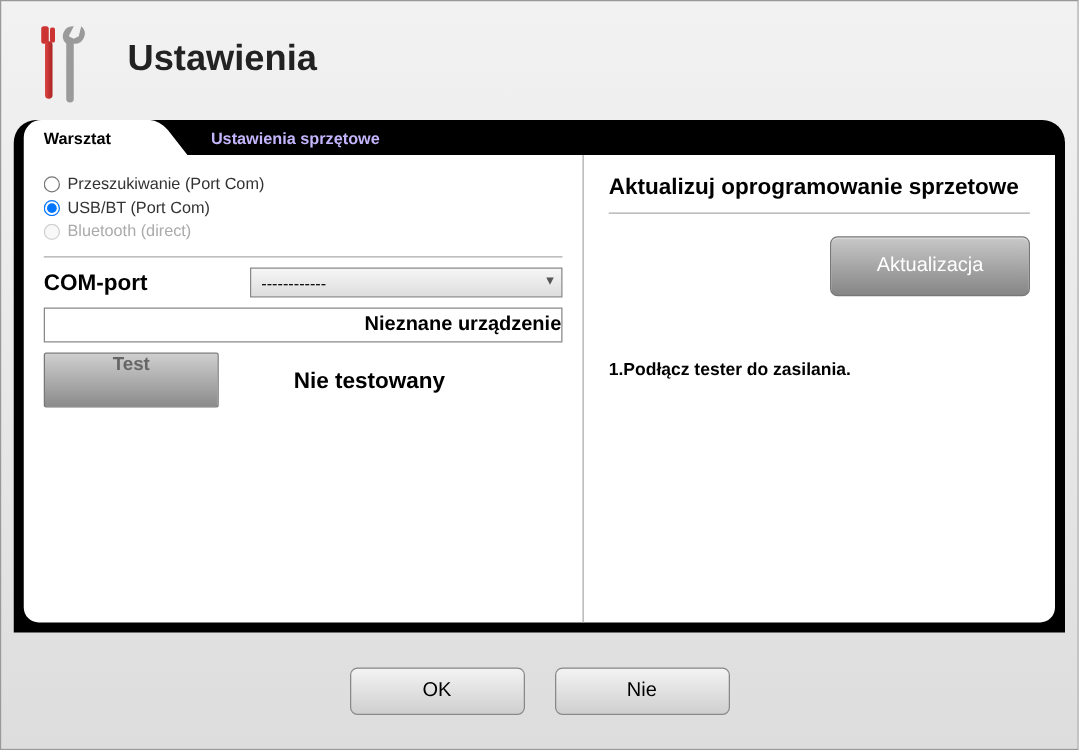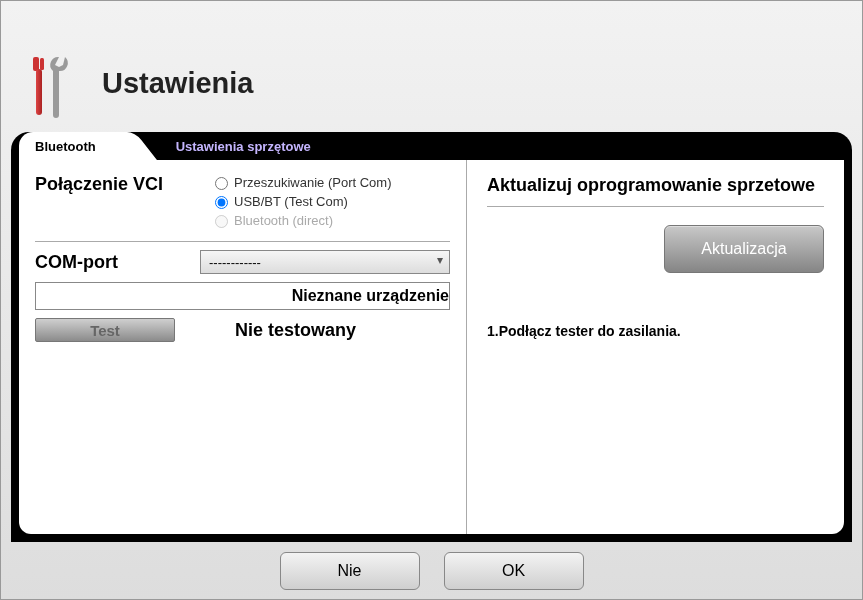--- a/index.html
+++ b/index.html
@@ -7,21 +7,21 @@
 
 .window {
   width: 863px; height: 600px;
   background: linear-gradient(to bottom, #f2f2f2 0%, #e8e8e8 50%, #dddddd 100%);
   border: 1px solid #999;
   display: flex; flex-direction: column;
 }
 
 .header {
   height: 95px; padding: 14px 20px 0 22px;
-  display: flex; align-items: flex-start; margin-top: 36px;
+  display: flex; align-items: flex-start;
 }
 .header-icon { width: 55px; height: 70px; margin-right: 24px; margin-top: 2px; }
 .header-title { font-size: 29px; font-weight: bold; color: #222; margin-top: 16px; }
 
 .tabs-outer {
   margin: 0 10px;
   position: relative;
 }
 .tabs-black {
   background: #000;
@@ -113,26 +113,26 @@
 .device-box {
   border: 1px solid #888;
   height: 28px;
   display: flex; align-items: center; justify-content: flex-end;
   font-size: 16px; font-weight: bold;
   margin-bottom: 8px;
 }
 
 .test-row { display: flex; align-items: center; gap: 60px; }
 .test-btn {
-  width: 140px; height: 24px;
+  width: 140px; height: 44px;
   background: linear-gradient(#cfcfcf, #8b8b8b);
   border: 1px solid #777;
   border-radius: 2px;
   color: #666; font-size: 15px; font-weight: bold;
-  display: flex; align-items: center; justify-content: center;
+  display: flex; justify-content: center;
   cursor: pointer;
 }
 .test-status { font-size: 18px; font-weight: bold; }
 
 .right-title { font-size: 18px; font-weight: bold; color: #000; line-height: 22px; }
 
 .update-btn-wrap { display: flex; justify-content: flex-end; margin: 18px 0 50px; }
 .update-btn {
   width: 160px; height: 48px;
   background: linear-gradient(#c8c8c8, #858585);
@@ -179,42 +179,39 @@
         </defs>
       </svg>
     </div>
     <div class="header-title">Ustawienia</div>
   </div>
 
   <div class="tabs-outer">
     <div class="tabs-black">
       <div class="tabs-row">
         <div class="tab inactive">
-          <span>Bluetooth</span>
+          <span>Warsztat</span>
         </div>
         <div class="tab active">
           <span>Ustawienia sprzętowe</span>
         </div>
       </div>
 
       <div class="content-white">
 
         <div class="left-pane">
           <div class="vci-row">
-            <div class="vci-title-col">
-              <div class="section-title">Połączenie VCI</div>
-            </div>
             <div class="radio-group">
               <label class="radio-item">
                 <input type="radio" name="vci" style="">
                 <span>Przeszukiwanie (Port Com)</span>
               </label>
               <label class="radio-item">
                 <input type="radio" name="vci" checked="" style="">
-                <span>USB/BT (Test Com)</span>
+                <span>USB/BT (Port Com)</span>
               </label>
               <label class="radio-item disabled">
                 <input type="radio" name="vci" disabled="" style="">
                 <span>Bluetooth (direct)</span>
               </label>
             </div>
           </div>
 
           <hr class="hr">
 
@@ -247,20 +244,20 @@
           </div>
           <div class="step">1.Podłącz tester do zasilania.</div>
         </div>
 
       </div>
     </div>
   </div>
 
   <div class="bottom-btns">
     <div class="dlg-btn">
+      <span>OK</span>
+    </div>
+    <div class="dlg-btn">
       <span>Nie</span>
     </div>
-    <div class="dlg-btn">
-      <span>OK</span>
-    </div>
   </div>
 
 </div>
 
 </body></html>

